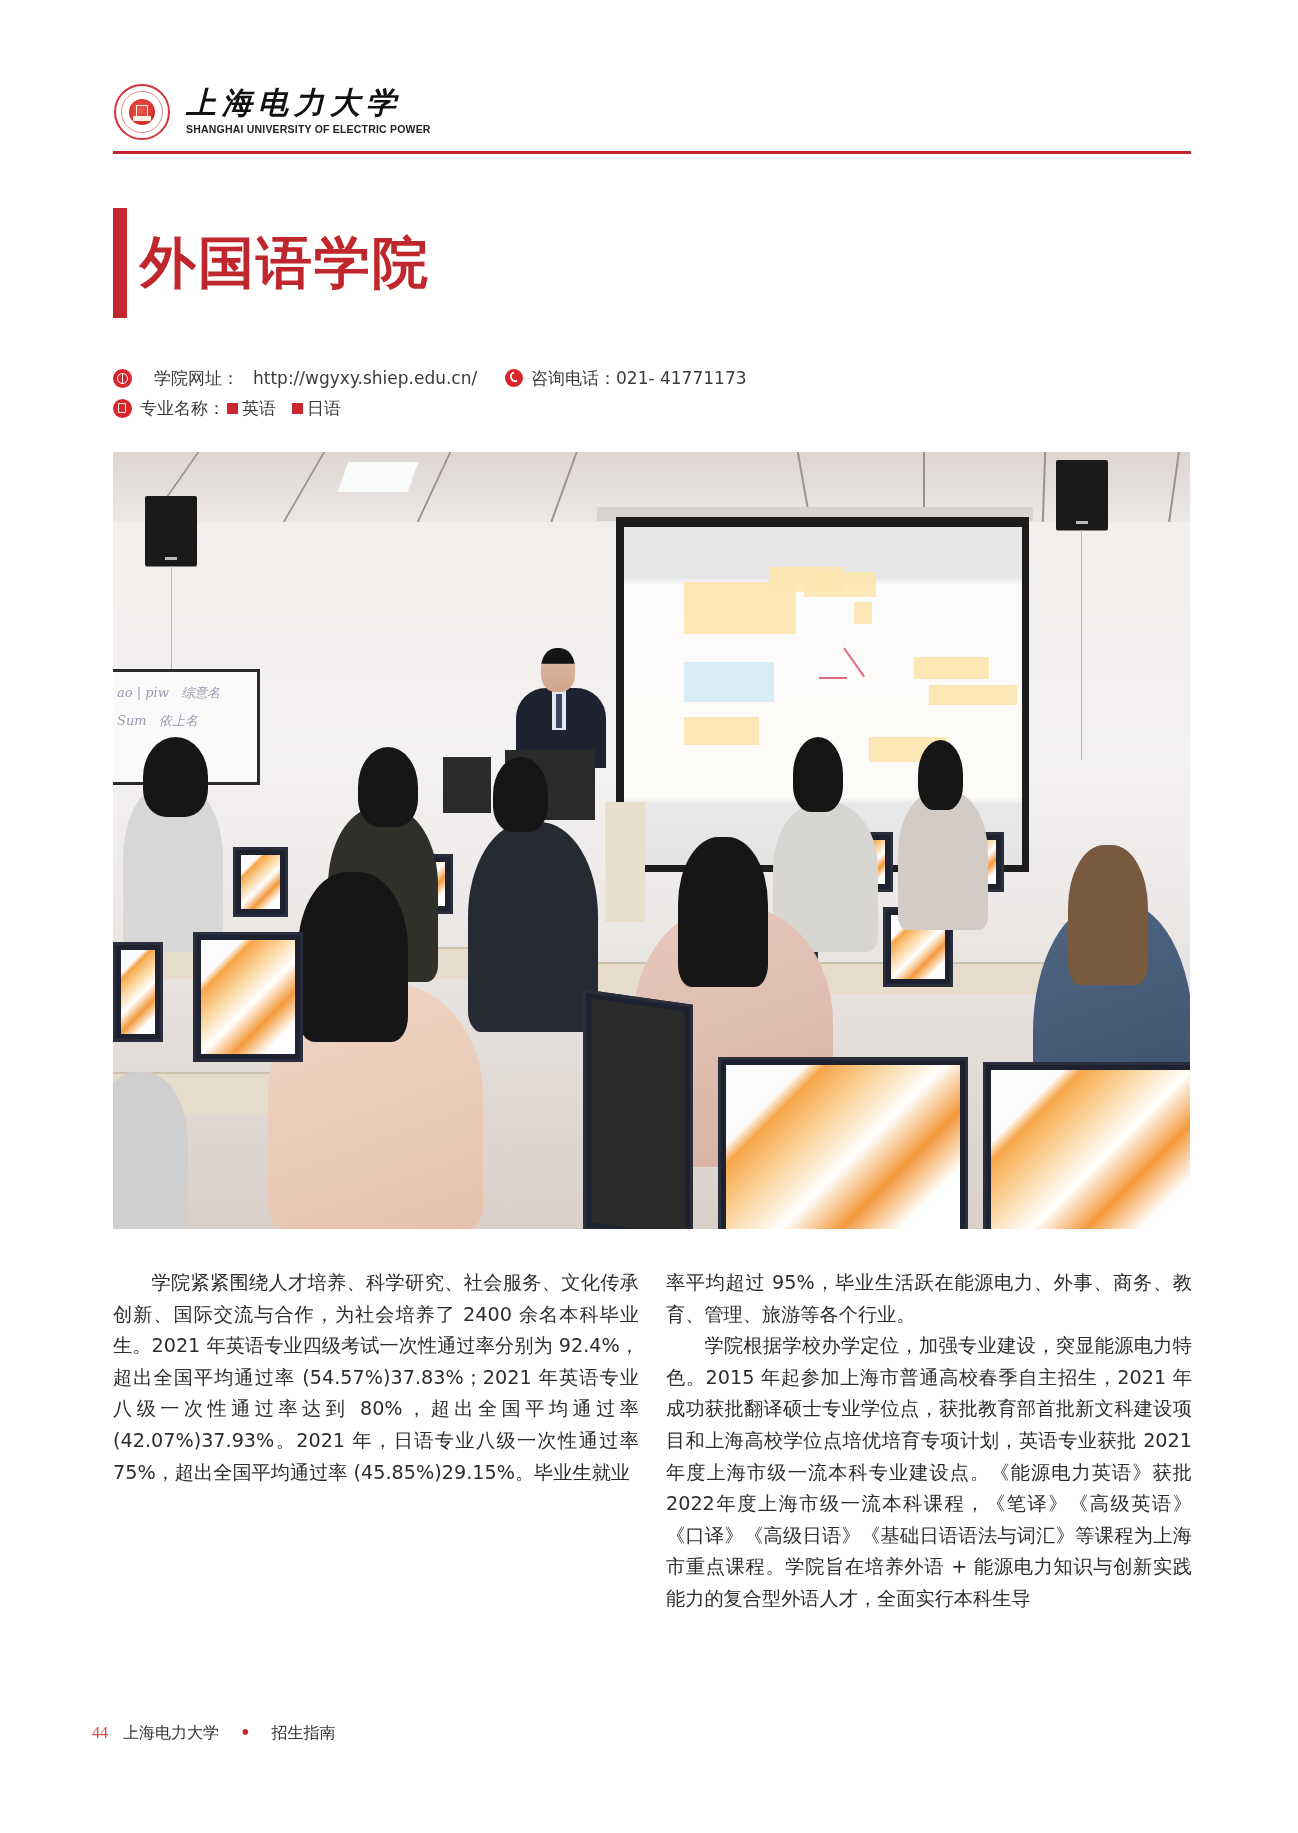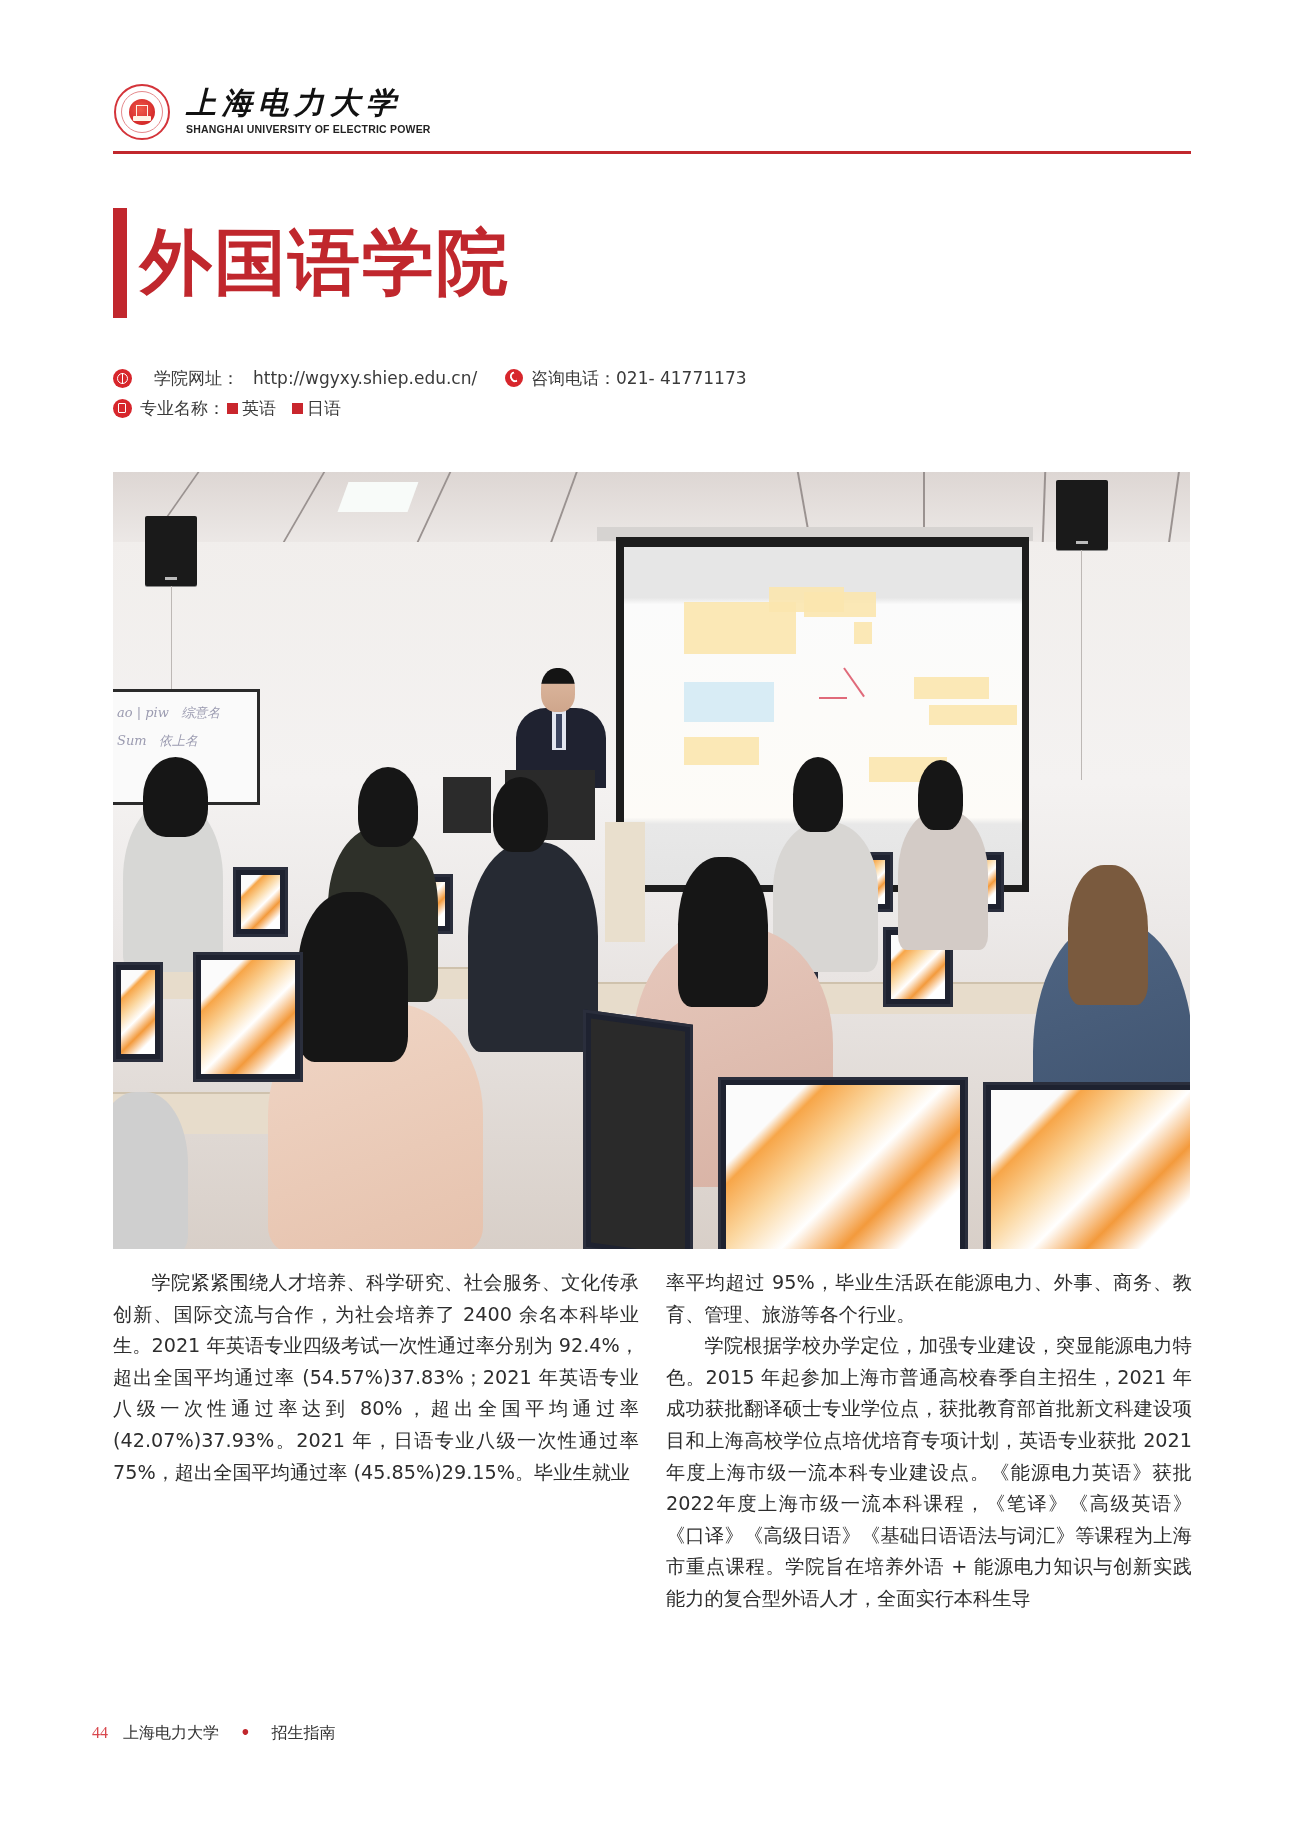--- a/index.html
+++ b/index.html
@@ -21,37 +21,37 @@
   .wordmark-cn { position:absolute; left:72px; top:2px; font-family:"DejaVu Serif","Liberation Serif",serif;
           font-size:30px; font-weight:bold; color:#111; letter-spacing:6px; line-height:34px; font-style:italic; }
   .wordmark-en { position:absolute; left:72px; top:39px; font-family:"Liberation Sans",sans-serif;
           font-size:10.5px; font-weight:bold; color:#222; letter-spacing:0.2px; white-space:nowrap; }
 
   .rule { left:113px; top:151px; width:1078px; height:3px; background:#c1272d; }
 
   
   .title-bar { left:113px; top:208px; width:14px; height:110px; background:#c1272d; }
   .title { left:140px; top:210px; font-family:"DejaVu Serif","Liberation Serif",serif;
-           font-size:72px; line-height:104px; color:#c0272d; letter-spacing:2px; font-weight:bold; }
+           font-size:56px; line-height:104px; color:#c0272d; letter-spacing:2px; font-weight:bold; }
 
   
   .info-row { height:24px; display:flex; align-items:center; font-size:17px; color:#3a3a3a; white-space:nowrap; }
   .info-icon { width:19px; height:19px; border-radius:50%; background:#d7262c; margin-right:8px; position:relative; flex:none; }
   .globe-icon:before { content:""; position:absolute; left:4px; top:4px; width:9px; height:9px; border-radius:50%;
           border:1.3px solid #fff; }
   .globe-icon:after { content:""; position:absolute; left:8.5px; top:4px; width:1.5px; height:11px; background:#fff; }
   .book-icon:before { content:""; position:absolute; left:5px; top:4px; width:8px; height:10px; border:1.5px solid #fff; box-sizing:border-box; border-radius:1px; }
   .phone-icon { width:18px; height:18px; }
   .phone-icon:before { content:""; position:absolute; left:5px; top:3px; width:6px; height:11px;
           border:2.2px solid #fff; border-right:none; border-radius:6px 0 0 6px; box-sizing:border-box; transform:rotate(-20deg); }
   .sq { display:inline-block; width:11px; height:11px; background:#c9262d; margin:0 4px 0 2px; vertical-align:middle; }
   .major { margin-right:14px; }
 
   
-  .photo { left:113px; top:472px; width:1077px; height:777px; overflow:hidden;
+  .photo { left:113px; top:452px; width:1077px; height:777px; overflow:hidden;
            background:linear-gradient(180deg,#e9e4e2 0%, #f1eeec 8%, #f4f2f1 40%, #ece9e8 58%, #d8cfc8 100%); }
   .ceiling { position:absolute; left:0; top:0; width:100%; height:70px;
            background:linear-gradient(180deg,#ddd6d3,#ece8e6); }
   .ceiling .line { position:absolute; top:0; width:2px; height:70px; background:#9a9290; }
   .ceiling .lamp { position:absolute; left:230px; top:10px; width:70px; height:30px; background:#f8fbf9; transform:skewX(-20deg); }
   .screen-frame { position:absolute; left:503px; top:65px; width:413px; height:355px; background:#1d1d1d; }
   .screen-top { position:absolute; left:484px; top:55px; width:436px; height:14px; background:#d6d3d1; }
   .screen { position:absolute; left:511px; top:75px; width:398px; height:338px;
            background:linear-gradient(180deg,#e6e6e6 0%, #e6e6e6 15%, #fbfbfb 17%, #fdfbf7 80%, #e8e8e8 82%, #e4e4e4 100%); }
   .slide-box { position:absolute; background:#fbe6ae; opacity:0.9; }

